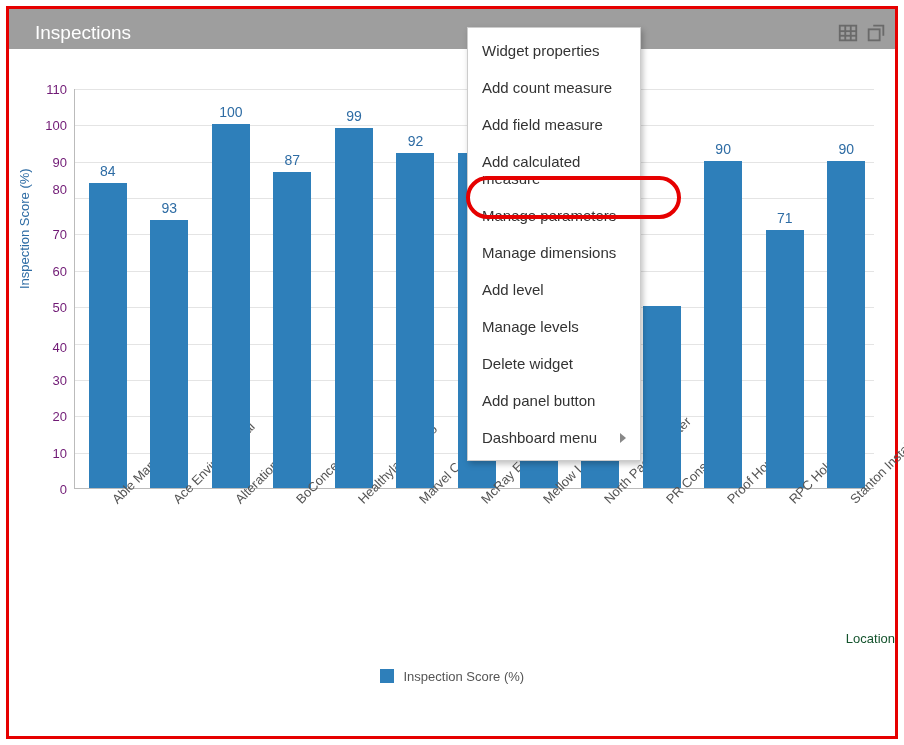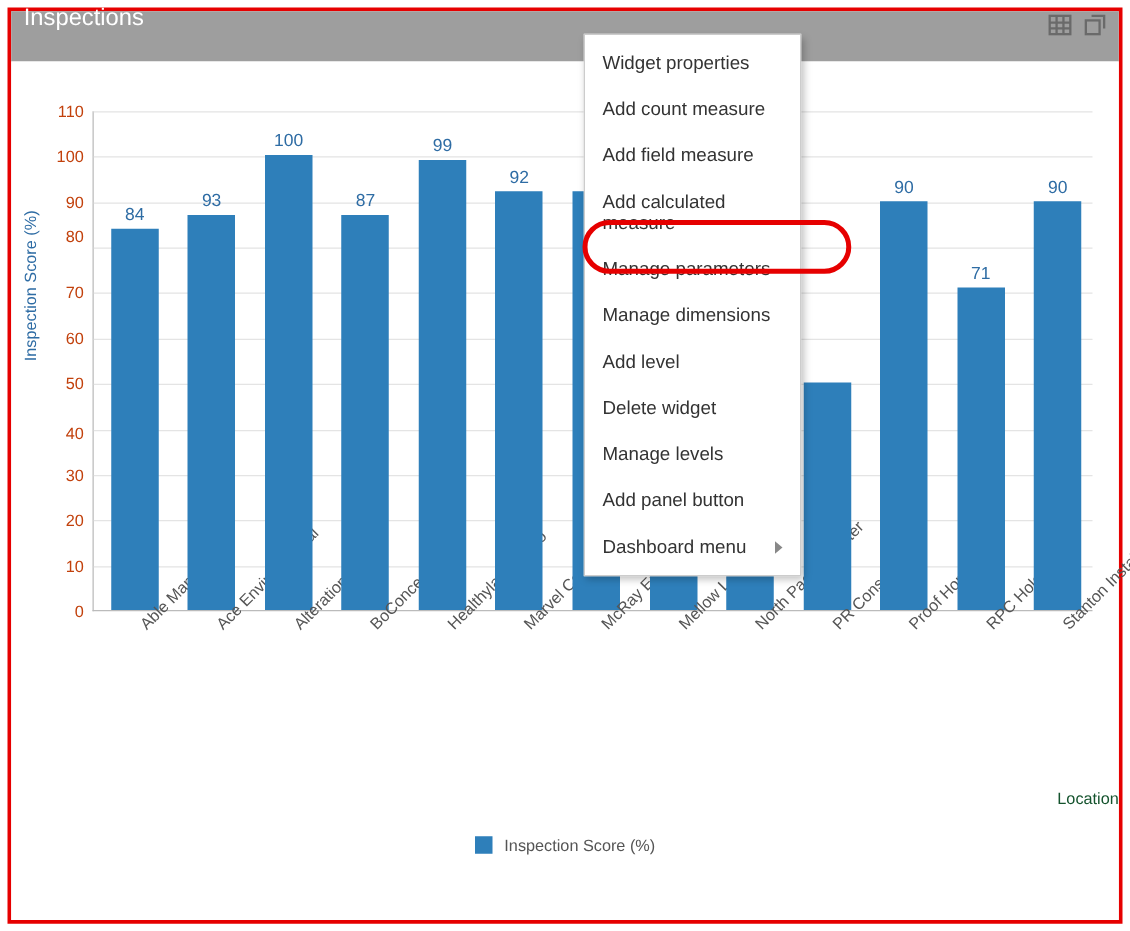--- a/index.html
+++ b/index.html
@@ -15,22 +15,22 @@
     position: absolute;
     left: 6px; top: 6px; right: 6px; bottom: 6px;
     border: 3px solid #e60000;
   }
   .widget-header {
     position: absolute;
     left: 9px; top: 9px; right: 9px;
     height: 40px;
     background: #9e9e9e;
     display: flex;
-    align-items: flex-start;
-    padding-left: 10px;
+    align-items: flex-end;
+    padding-left: 26px;
     color: #fff;
     font-size: 19px;
     z-index: 1;
   }
   .widget-header .title { flex: 1; position: relative; top: -5px;}
   .header-icons {
     display: flex;
     gap: 6px;
     align-items: center;
     padding-right: 8px;
@@ -55,21 +55,21 @@
   .gridline {
     position: absolute;
     left: 0; right: 0;
     border-top: 1px solid #e4e4e4;
   }
   .ytick {
     position: absolute;
     right: 100%;
     margin-right: 8px;
     font-size: 13px;
-    color: #c2410c;
+    color: #701a75;
     transform: translateY(-50%);
   }
   .bar {
     position: absolute;
     bottom: 0;
     width: 38px;
     background: #2e7fba;
   }
   .bar-label {
     position: absolute;
@@ -209,21 +209,21 @@
       <div class="gridline" style="top: 72.7273px;"></div>
       <div class="ytick" style="top: 72.7273px;">90</div>
       <div class="gridline" style="top: 36.3636px;"></div>
       <div class="ytick" style="top: 36.3636px;">100</div>
       <div class="gridline" style="top: 0px;"></div>
       <div class="ytick" style="top: 0px;">110</div>
       <div class="bar" style="left: 13.7692px; height: 305.455px;">
         <div class="bar-label">84</div>
       </div>
       <div class="cat-label" style="left: 13.7692px;">Able Manor</div>
-      <div class="bar" style="left: 75.3077px; height: 316px;">
+      <div class="bar" style="left: 75.3077px; height: 268px;">
         <div class="bar-label">93</div>
       </div>
       <div class="cat-label" style="left: 75.3077px;">Ace Environmental</div>
       <div class="bar" style="left: 136.846px; height: 363.636px;">
         <div class="bar-label">100</div>
       </div>
       <div class="cat-label" style="left: 136.846px;">Alteration Haven</div>
       <div class="bar" style="left: 198.385px; height: 316.364px;">
         <div class="bar-label">87</div>
       </div>
@@ -282,24 +282,24 @@
     <div class="menu-item">
       <span>Manage parameters</span>
     </div>
     <div class="menu-item">
       <span>Manage dimensions</span>
     </div>
     <div class="menu-item">
       <span>Add level</span>
     </div>
     <div class="menu-item">
+      <span>Manage levels</span>
+    </div>
+    <div class="menu-item">
       <span>Delete widget</span>
-    </div>
-    <div class="menu-item">
-      <span>Manage levels</span>
     </div>
     <div class="menu-item">
       <span>Add panel button</span>
     </div>
     <div class="menu-item">
       <span>Dashboard menu</span>
       <span class="sub-arrow"></span>
     </div>
   </div>
 

